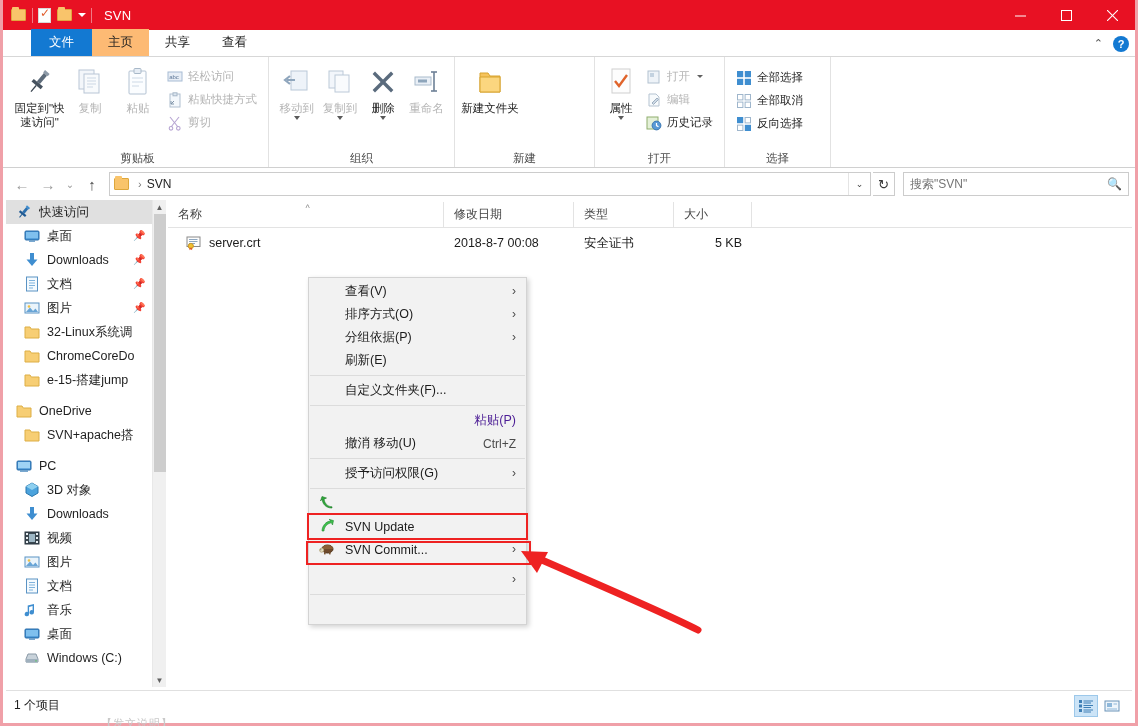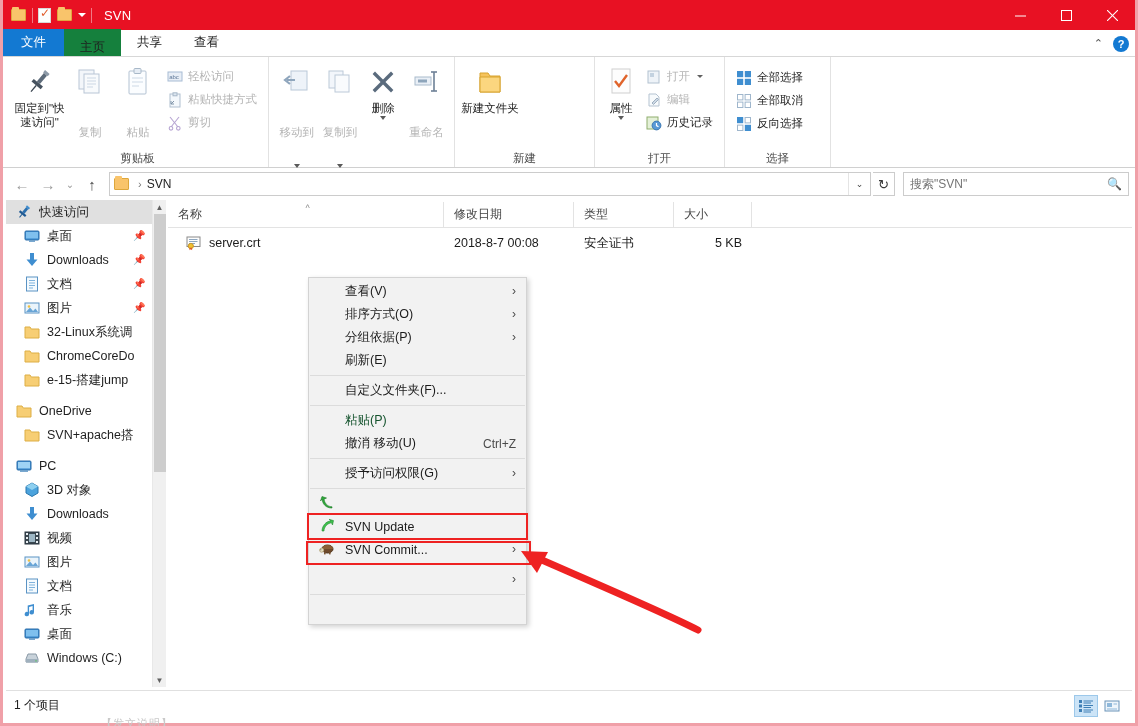--- a/index.html
+++ b/index.html
@@ -64,22 +64,22 @@
   
   .tabstrip {
     position: absolute; top: 30px; left: 0; right: 0; height: 27px;
     background: #ffffff; display: flex; align-items: flex-end;
     border-bottom: 1px solid #d7d7d7;
   }
   .tab {
     height: 27px; padding: 0 16px; display: flex; align-items: center;
     font-size: 12.5px; color: #1f1f1f; cursor: default;
   }
-  .tab.file { background: #1379d2; color: #ffffff; font-size: 12.5px; padding: 0 18px; }
-  .tab.active { background: #15803d; align-items: flex-end; }
+  .tab.file { background: #1379d2; color: #ffffff; font-size: 12.5px; padding: 0 18px; margin-left: 28px; }
+  .tab.active { background: #fdba74; }
   .ribbon-right {
     position: absolute; right: 6px; top: 30px; height: 27px;
     display: flex; align-items: center; gap: 10px;
   }
   .chev-up { font-size: 11px; color: #555; }
   .help-ico {
     width: 16px; height: 16px; border-radius: 50%; background: #1379d2;
     color: #fff; font-size: 11px; font-weight: bold;
     display: flex; align-items: center; justify-content: center;
   }
@@ -98,21 +98,21 @@
   .rgroup-label {
     height: 17px; text-align: center; font-size: 11.5px; color: #4a4a4a;
     line-height: 17px;
   }
   .bigbtn {
     width: 58px; display: flex; flex-direction: column; align-items: center;
     padding-top: 5px; font-size: 11.5px; color: #1f1f1f; text-align: center;
     line-height: 14px;
   }
   .bigbtn.wide { width: 64px; }
-  .bigbtn.dim { color: #b4b4b4; gap: 24px; }
+  .bigbtn.dim { color: #b4b4b4; }
   .bigicon { width: 32px; height: 32px; margin-bottom: 3px; position: relative; }
   .smallcol { display: flex; flex-direction: column; padding-top: 5px; gap: 2px; }
   .smallbtn {
     display: flex; align-items: center; gap: 5px; height: 21px;
     padding: 0 5px; font-size: 11.5px; color: #1f1f1f; white-space: nowrap;
   }
   .smallbtn.dim { color: #b4b4b4; }
   .smallicon { width: 16px; height: 16px; flex: none; }
   .mini-caret {
     width: 0; height: 0; border-left: 3px solid transparent;
@@ -239,21 +239,21 @@
     position: absolute; left: 305px; top: 277px; width: 219px;
     background: #f2f2f2; border: 1px solid #d3d3d3;
     box-shadow: 2px 2px 5px rgba(0,0,0,.18);
     padding: 2px 0 3px 0; z-index: 40;
   }
   .mi {
     height: 23px; display: flex; align-items: center; position: relative;
     font-size: 12.5px; color: #1b1b1b; padding-left: 36px; padding-right: 10px;
     white-space: nowrap;
   }
-  .mi.disabled { color: #14532d; }
+  .mi.disabled { color: #4c1d95; justify-content: flex-end; }
   .mi .mi-ico {
     position: absolute; left: 10px; top: 3px; width: 16px; height: 16px;
   }
   .mi .mi-arrow {
     position: absolute; right: 10px; top: 4px; color: #4b4b4b; font-size: 12px;
     font-weight: 300;
   }
   .mi .mi-accel { margin-left: auto; color: #4b4b4b; font-size: 12px; }
   .msep { height: 1px; background: #dcdcdc; margin: 3px 1px; }
   .mi.highlight {

